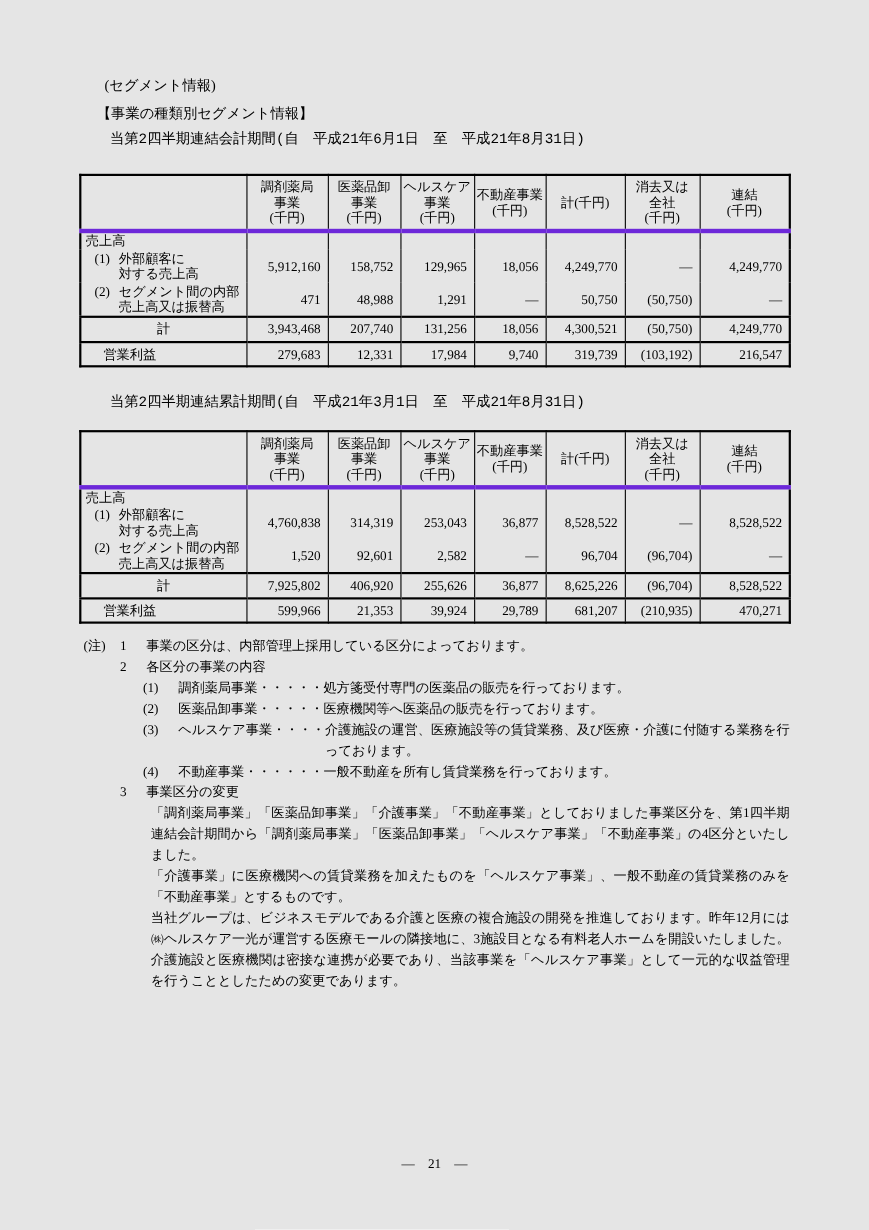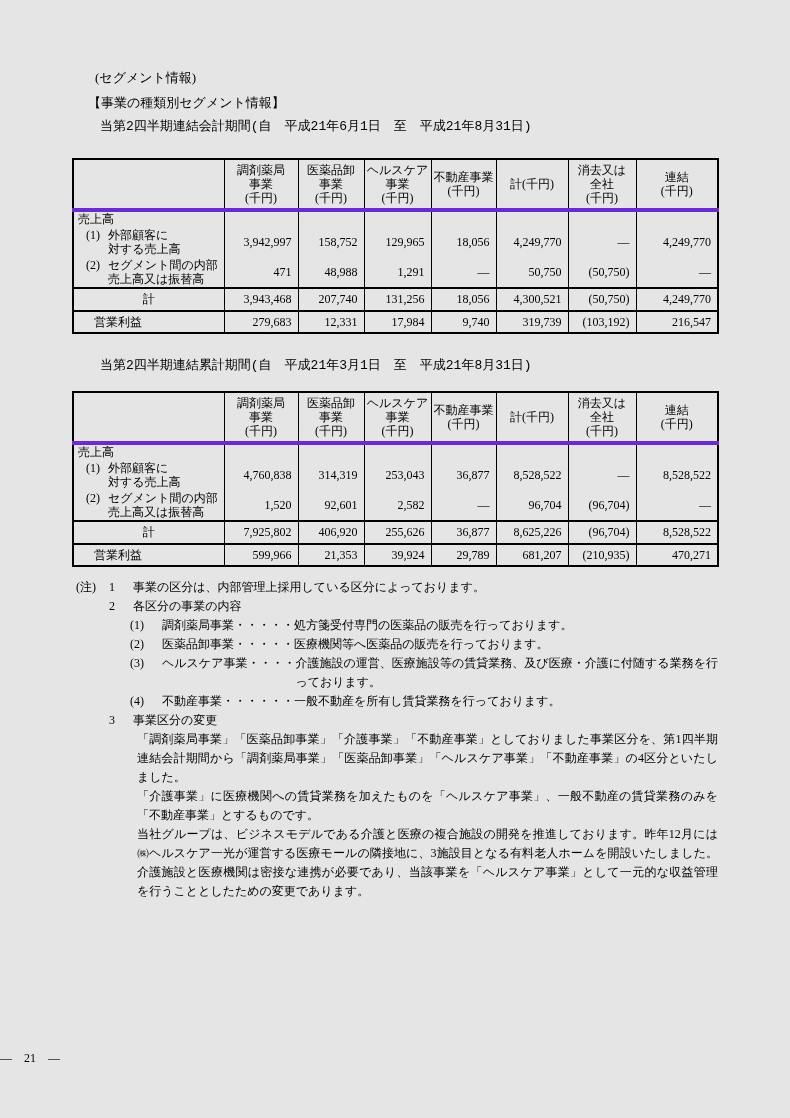--- a/index.html
+++ b/index.html
@@ -109,21 +109,21 @@
     width: 581px;
     text-align: justify;
     white-space: pre-wrap;
   }
 
   .footer {
     position: absolute;
     left: 0;
     top: 1050px;
     width: 790px;
-    text-align: left;
+    text-align: center;
     font-size: 12px;
   }
 </style>
 </head>
 <body>
 
 <div class="page">
   <div class="content">
 
     <div class="section-label">(セグメント情報)</div>
@@ -175,21 +175,21 @@
           <td></td>
         </tr>
         <tr class="sub-row">
           <td class="label-cell">
             <div class="sub-label">
               <span class="sub-num">(1)</span>
               <span class="sub-text">外部顧客に
 対する売上高</span>
             </div>
           </td>
-          <td class="val">3,942,997</td>
+          <td class="val">5,912,160</td>
           <td class="val">158,752</td>
           <td class="val">129,965</td>
           <td class="val">18,056</td>
           <td class="val">4,249,770</td>
           <td class="val">―</td>
           <td class="val">4,249,770</td>
         </tr>
         <tr class="sub-row">
           <td class="label-cell">
             <div class="sub-label">

